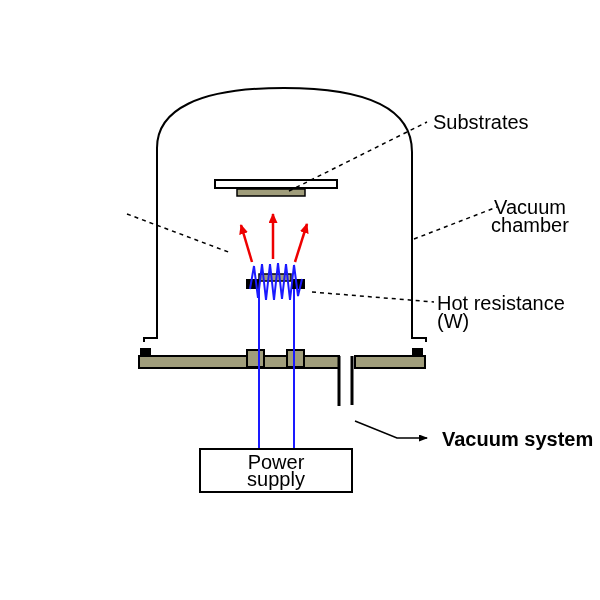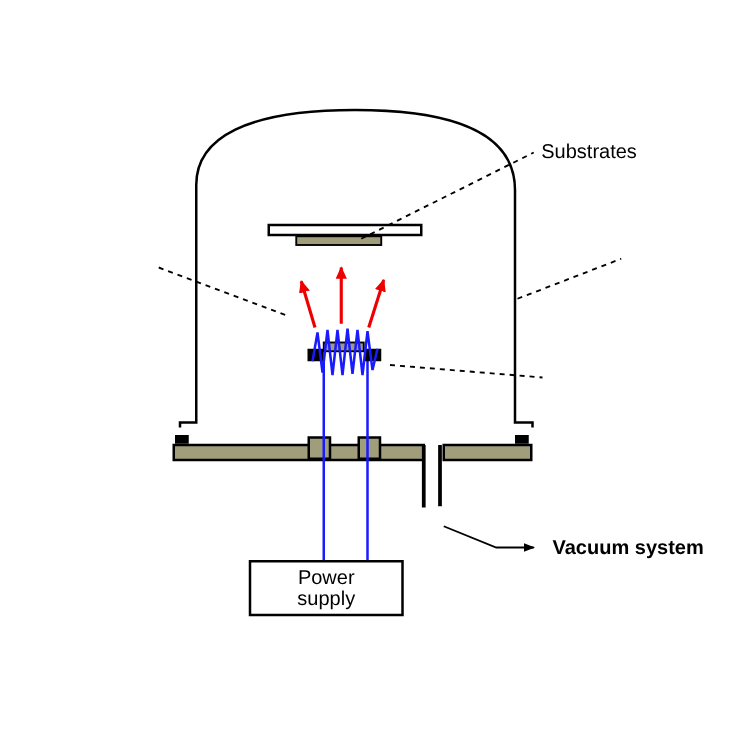--- a/index.html
+++ b/index.html
@@ -5,26 +5,26 @@
   html,body{margin:0;padding:0;}
   .stage{
     position:relative;width:600px;height:600px;
     background:var(--bg,#fff);
     font-family:"Liberation Sans", sans-serif;
     color:var(--text,#000);
     overflow:hidden;
   }
   .stage svg{position:absolute;left:0;top:0;}
   .lbl{
-    position:absolute;font-size:16px;line-height:18px;
+    position:absolute;font-size:20px;line-height:18px;
     white-space:pre-line;color:var(--text,#000);
   }
   .lbl.center{text-align:center;}
   .powerbox{
-    position:absolute;left:199px;top:448px;width:124px;height:45px;
+    position:absolute;left:199px;top:448px;width:154px;height:45px;
     box-sizing:border-box;border:2px solid var(--outline,#000);
     background:#fff;display:flex;align-items:center;justify-content:center;
   }
   .powerbox .lbl{position:static;line-height:17px;text-align:center;}
   .outline-stroke{stroke:var(--outline,#000);fill:none;}
   .metal-shape{fill:var(--metal,#a09d7b);stroke:var(--outline,#000);}
   .white-shape{fill:#fff;stroke:var(--outline,#000);}
   .solid-black{fill:var(--outline,#000);stroke:none;}
   .wire-stroke{stroke:var(--wire,#1a1aff);fill:none;}
   .vapour-stroke{stroke:var(--vapour,#f00);fill:none;}
@@ -80,20 +80,23 @@
 
     <line class="leader" stroke-width="1.5" x1="289" y1="191" x2="427" y2="122"></line>
     <line class="leader" stroke-width="1.5" x1="127" y1="214" x2="231" y2="253"></line>
     <line class="leader" stroke-width="1.5" x1="414" y1="239" x2="497" y2="207"></line>
     <line class="leader" stroke-width="1.5" x1="312" y1="292" x2="434" y2="302"></line>
 
     <path class="outline-stroke" stroke-width="1.5" d="M 355 421 L 397 438 L 427 438" marker-end="url(#blackhead)"></path>
   </svg>
 
   <div class="lbl" style="left:433px;top:113px;">Substrates</div>
+  <div class="lbl center" style="left:490px;top:198px;width:80px;">Vacuum
+chamber</div>
+  <div class="lbl" style="left:437px;top:294px;">Hot resistance (W)</div>
   <div class="lbl" style="left:442px;top:430px;font-weight:bold;">Vacuum system</div>
 
   <div class="powerbox">
     <div class="lbl">Power
 supply</div>
   </div>
 
 </div>
 
 </body></html>

